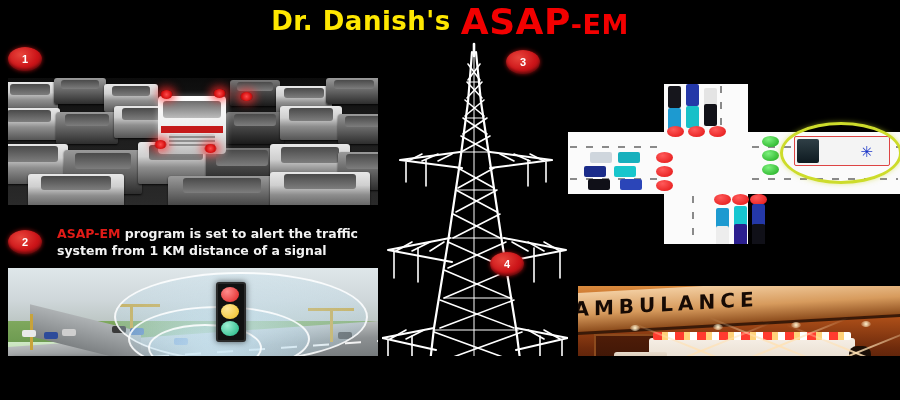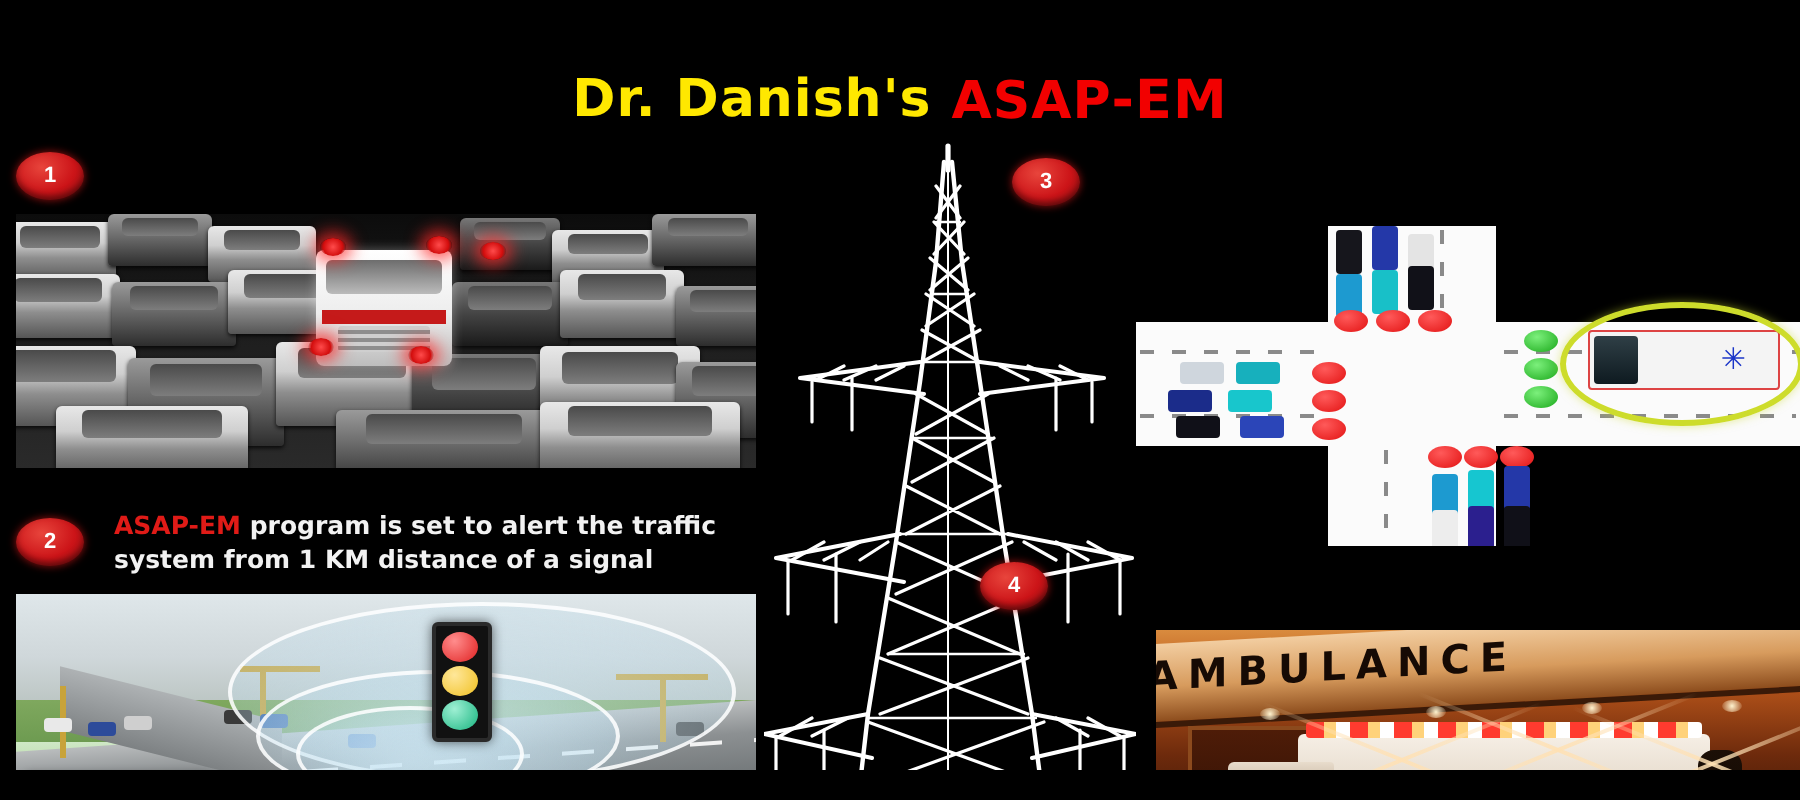--- a/index.html
+++ b/index.html
@@ -1,25 +1,25 @@
 <!DOCTYPE html>
 <html><head>
 <meta charset="utf-8">
 <title>ASAP-EM Infographic</title>
 <style>
   html,body{margin:0;padding:0;background:#000;}
   body{width:900px;height:400px;overflow:hidden;font-family:"Liberation Sans",sans-serif;}
-  #stage{position:relative;width:900px;height:356px;background:#000;overflow:hidden;margin-top:29px;}
+  #stage{position:relative;width:900px;height:356px;background:#000;overflow:hidden;}
 
   
   .title{position:absolute;left:0;top:0;width:900px;height:42px;
          display:flex;align-items:center;justify-content:center;gap:10px;
          letter-spacing:.5px;white-space:nowrap;}
   .title .t1{color:#ffe800;font-size:26px;font-weight:bold;font-family:"DejaVu Sans",sans-serif;}
-  .title .t2{color:#f20000;font-size:26px;font-weight:bold;font-family:"DejaVu Sans",sans-serif;}
+  .title .t2{color:#f20000;font-size:36px;font-weight:bold;font-family:"DejaVu Sans",sans-serif;}
   .title .t3{color:#f20000;font-size:27px;font-weight:bold;font-family:"DejaVu Sans",sans-serif;}
 
   
   .badge{position:absolute;width:34px;height:24px;border-radius:50%;
          background:radial-gradient(ellipse at 38% 32%, #e8453c 0%, #cc1418 55%, #8c0d10 100%);
          box-shadow:0 0 4px rgba(190,20,20,.8), inset 0 -2px 3px rgba(0,0,0,.45);
          color:#fff;font-size:11px;font-weight:bold;
          display:flex;align-items:center;justify-content:center;}
   .cap{position:absolute;color:#f2f2f2;font-size:12.5px;font-weight:bold;line-height:1.35;
        font-family:"DejaVu Sans",sans-serif;text-shadow:0 0 2px #000;}

